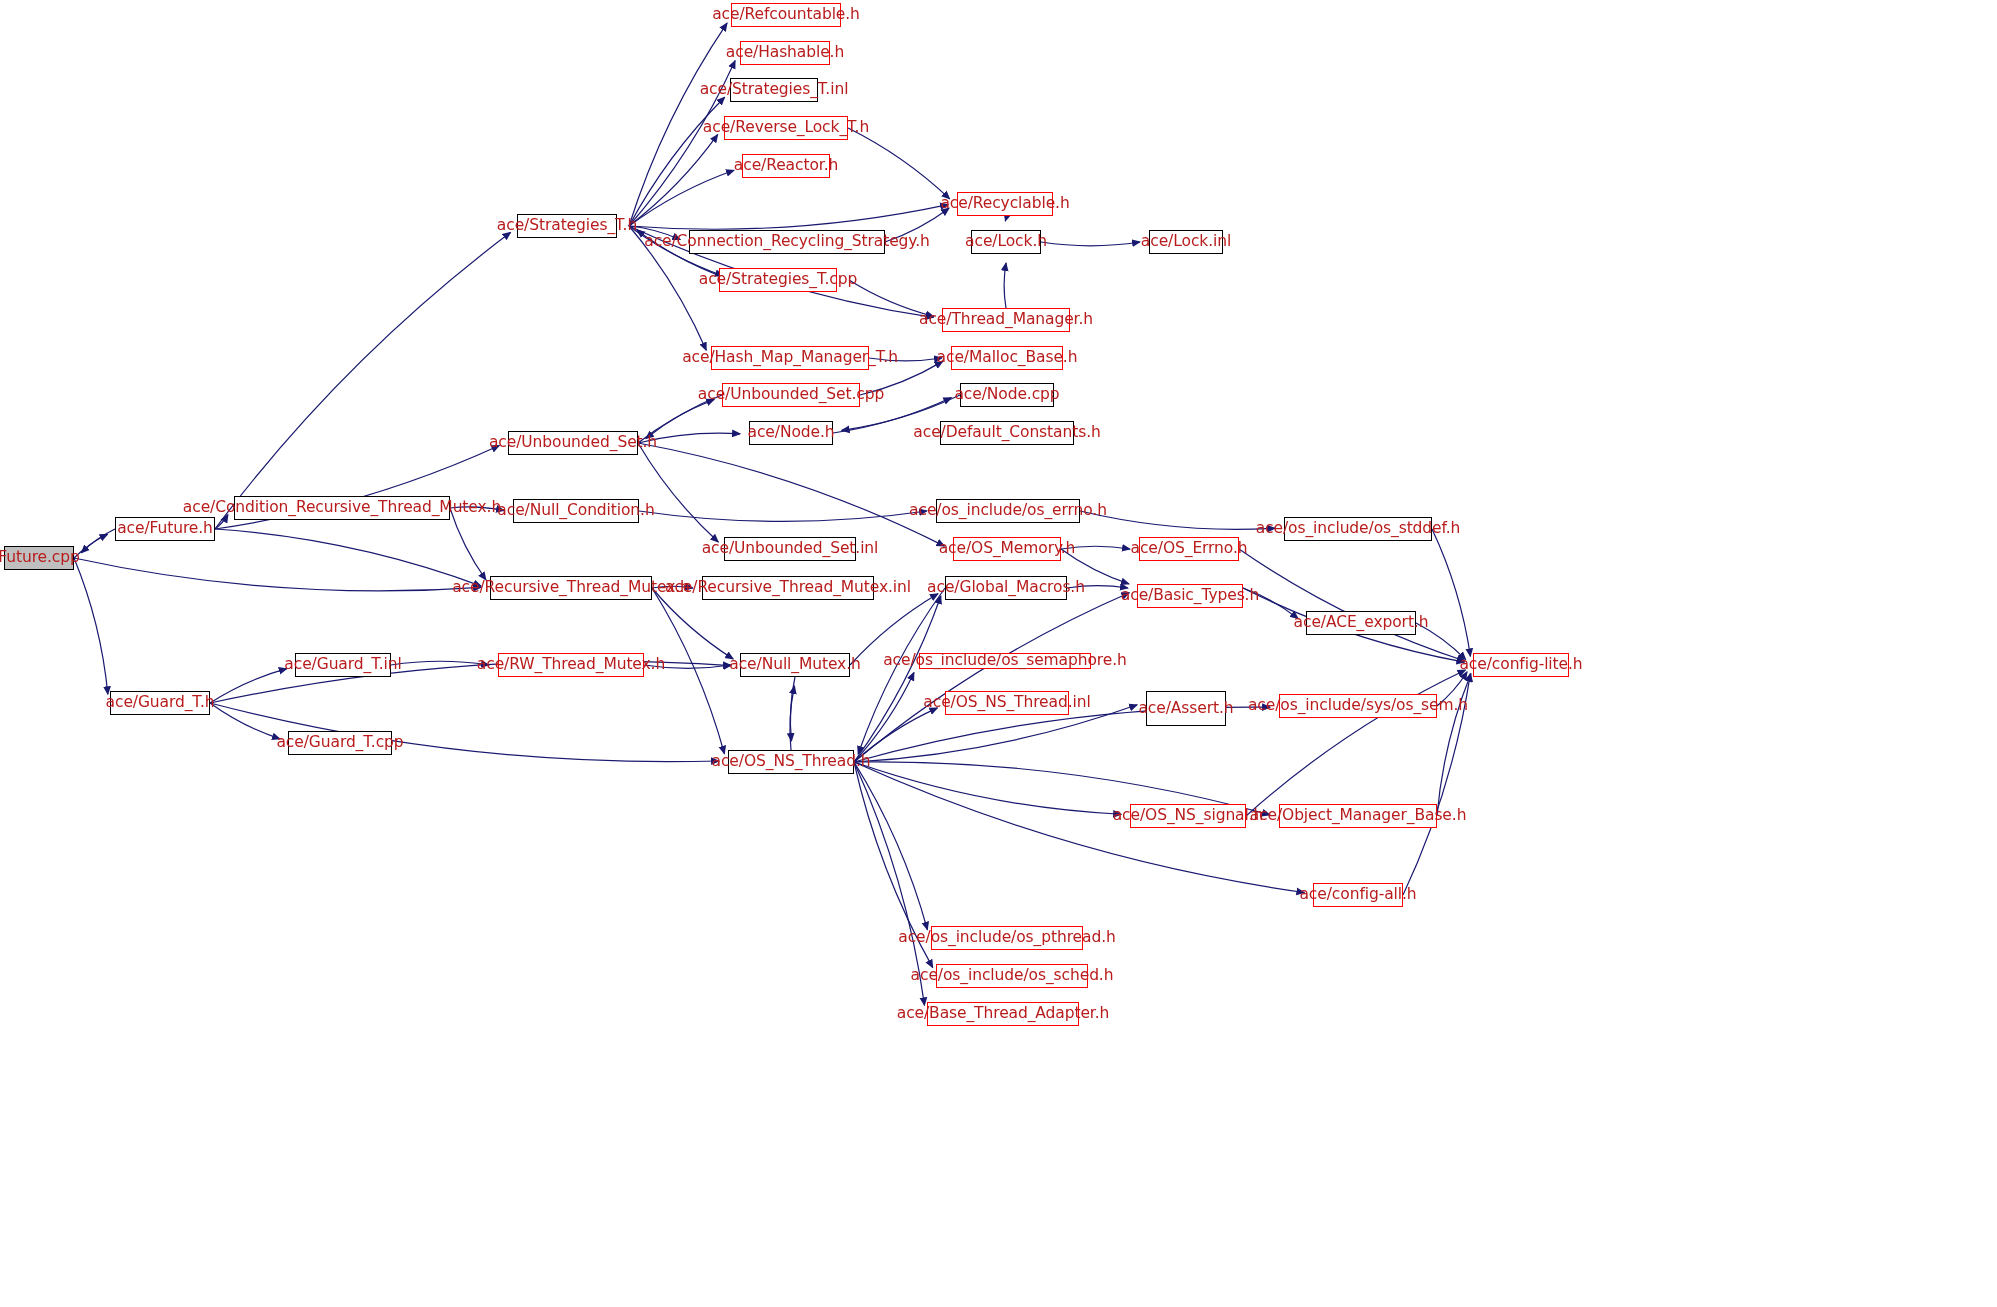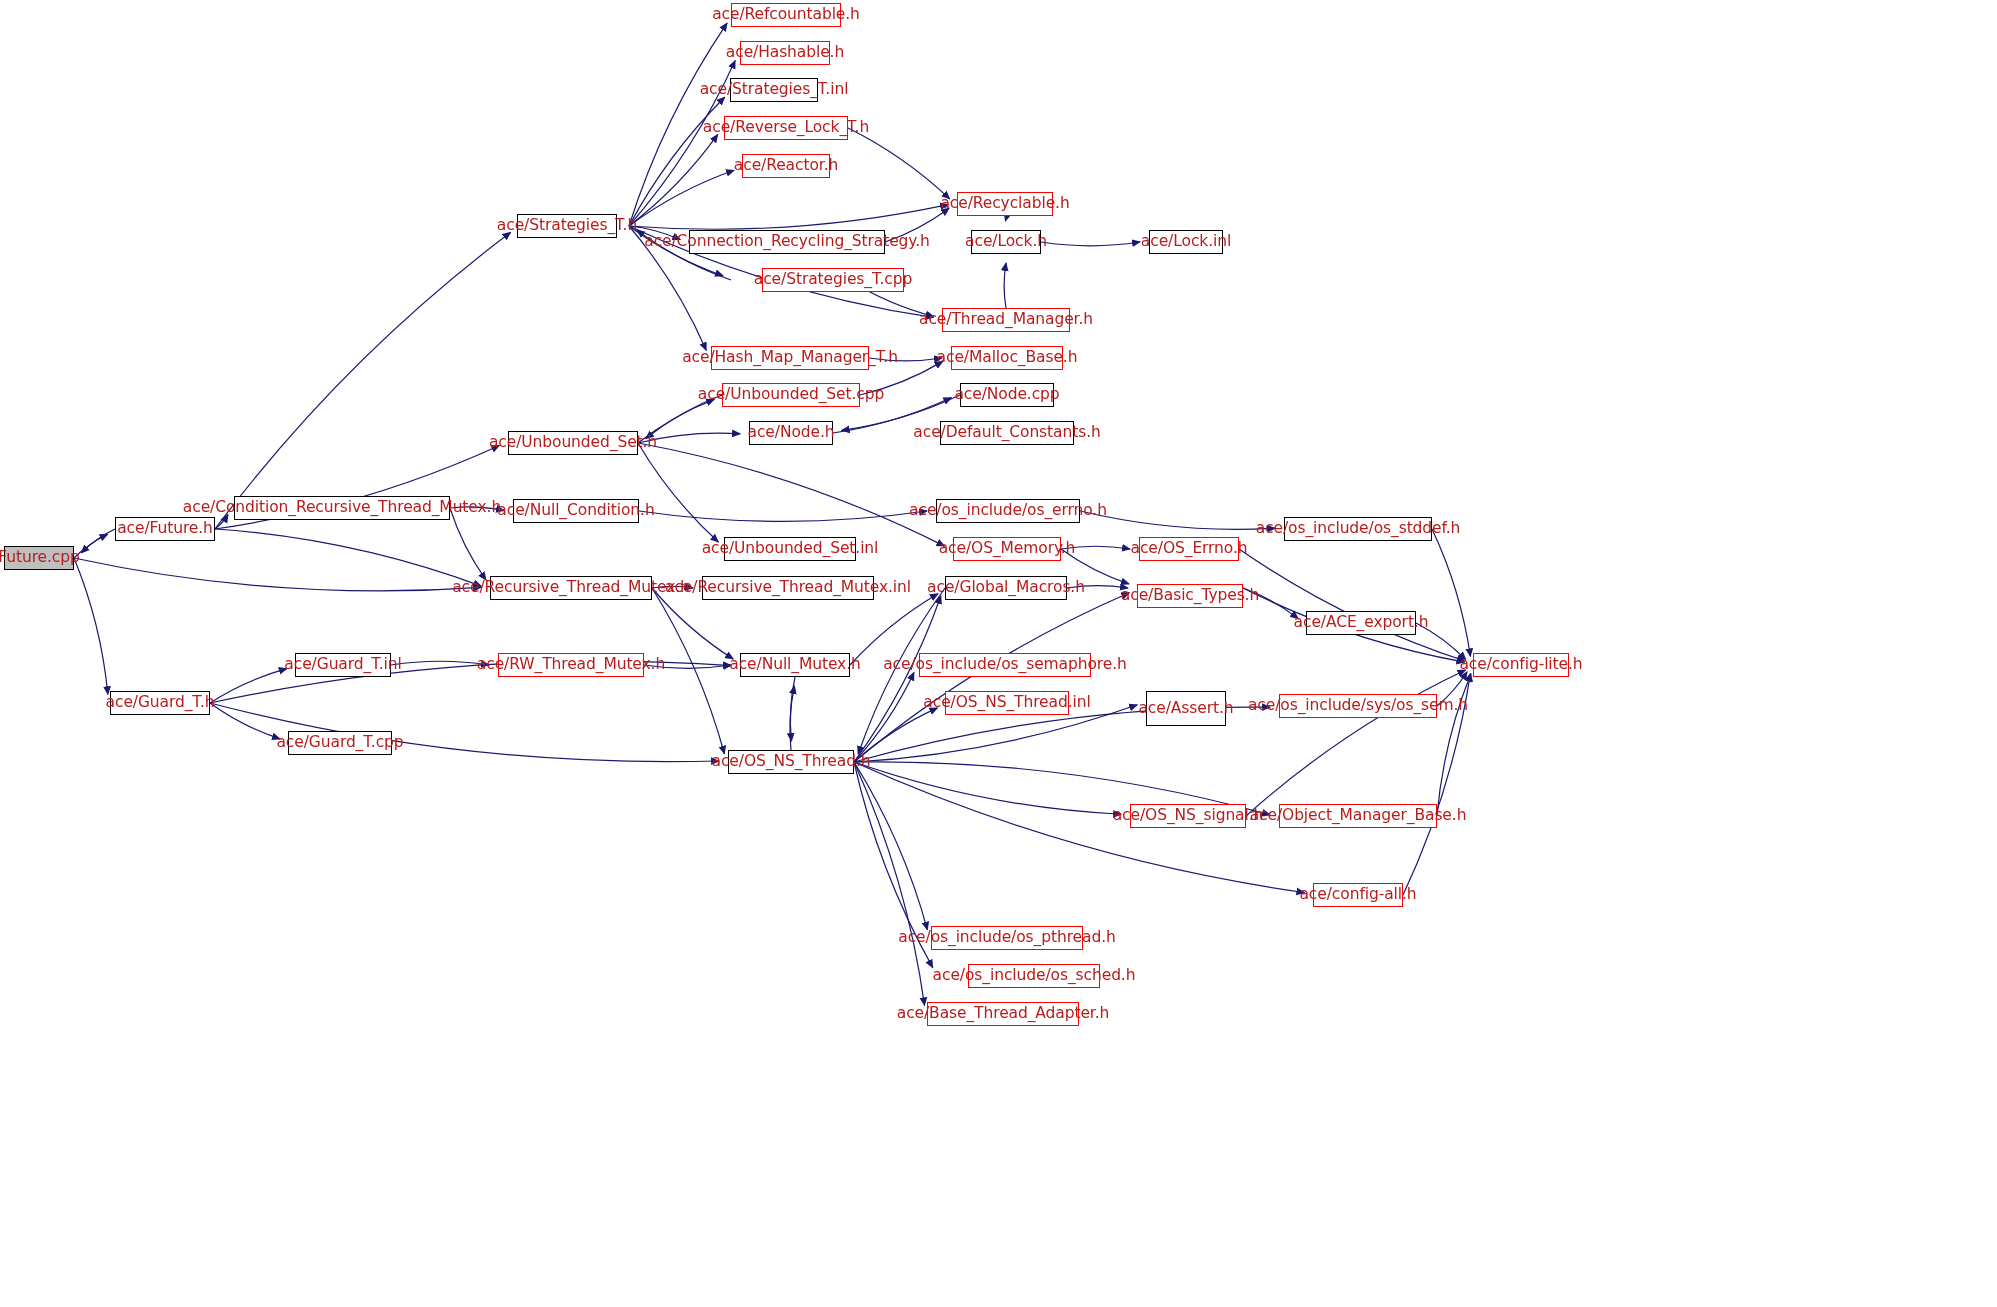--- a/index.html
+++ b/index.html
@@ -132,44 +132,44 @@
       <div class="node" style="left: 513px; top: 499px; width: 126px; height: 24px;">ace/Null_Condition.h</div>
       <div class="node" style="left: 508px; top: 431px; width: 130px; height: 24px;">ace/Unbounded_Set.h</div>
       <div class="node" style="left: 724px; top: 537px; width: 132px; height: 24px;">ace/Unbounded_Set.inl</div>
       <div class="node red" style="left: 722px; top: 383px; width: 138px; height: 24px;">ace/Unbounded_Set.cpp</div>
       <div class="node" style="left: 749px; top: 421px; width: 84px; height: 24px;">ace/Node.h</div>
       <div class="node" style="left: 960px; top: 383px; width: 94px; height: 24px;">ace/Node.cpp</div>
       <div class="node" style="left: 940px; top: 421px; width: 134px; height: 24px;">ace/Default_Constants.h</div>
       <div class="node red" style="left: 951px; top: 346px; width: 112px; height: 24px;">ace/Malloc_Base.h</div>
       <div class="node red" style="left: 711px; top: 346px; width: 158px; height: 24px;">ace/Hash_Map_Manager_T.h</div>
       <div class="node" style="left: 517px; top: 214px; width: 100px; height: 24px;">ace/Strategies_T.h</div>
-      <div class="node red" style="left: 762px; top: 268px; width: 142px; height: 24px;">ace/Strategies_T.cpp</div>
+      <div class="node red" style="left: 719px; top: 268px; width: 118px; height: 24px;">ace/Strategies_T.cpp</div>
       <div class="node" style="left: 689px; top: 230px; width: 196px; height: 24px;">ace/Connection_Recycling_Strategy.h</div>
       <div class="node red" style="left: 942px; top: 308px; width: 128px; height: 24px;">ace/Thread_Manager.h</div>
       <div class="node red" style="left: 957px; top: 192px; width: 96px; height: 24px;">ace/Recyclable.h</div>
       <div class="node" style="left: 971px; top: 230px; width: 70px; height: 24px;">ace/Lock.h</div>
       <div class="node" style="left: 1149px; top: 230px; width: 74px; height: 24px;">ace/Lock.inl</div>
       <div class="node red" style="left: 731px; top: 3px; width: 110px; height: 24px;">ace/Refcountable.h</div>
       <div class="node red" style="left: 740px; top: 41px; width: 90px; height: 24px;">ace/Hashable.h</div>
       <div class="node" style="left: 730px; top: 78px; width: 88px; height: 24px;">ace/Strategies_T.inl</div>
       <div class="node red" style="left: 724px; top: 116px; width: 124px; height: 24px;">ace/Reverse_Lock_T.h</div>
       <div class="node red" style="left: 742px; top: 154px; width: 88px; height: 24px;">ace/Reactor.h</div>
       <div class="node" style="left: 936px; top: 499px; width: 144px; height: 24px;">ace/os_include/os_errno.h</div>
       <div class="node" style="left: 1284px; top: 517px; width: 148px; height: 24px;">ace/os_include/os_stddef.h</div>
       <div class="node red" style="left: 953px; top: 537px; width: 108px; height: 24px;">ace/OS_Memory.h</div>
       <div class="node red" style="left: 1139px; top: 537px; width: 100px; height: 24px;">ace/OS_Errno.h</div>
       <div class="node" style="left: 945px; top: 576px; width: 122px; height: 24px;">ace/Global_Macros.h</div>
       <div class="node red" style="left: 1137px; top: 576px; width: 106px; height: 24px; margin-top: 8px;">ace/Basic_Types.h</div>
       <div class="node" style="left: 1306px; top: 611px; width: 110px; height: 24px;">ace/ACE_export.h</div>
       <div class="node red" style="left: 1473px; top: 653px; width: 96px; height: 24px;">ace/config-lite.h</div>
-      <div class="node red" style="left: 919px; top: 653px; width: 172px; height: 24px;">ace/os_include/os_semaphore.h</div>
+      <div class="node red" style="left: 919px; top: 653px; width: 172px; height: 16px;">ace/os_include/os_semaphore.h</div>
       <div class="node" style="left: 1146px; top: 691px; width: 80px; height: 35px;">ace/Assert.h</div>
       <div class="node red" style="left: 1279px; top: 694px; width: 158px; height: 24px;">ace/os_include/sys/os_sem.h</div>
       <div class="node red" style="left: 945px; top: 691px; width: 124px; height: 24px;">ace/OS_NS_Thread.inl</div>
       <div class="node" style="left: 728px; top: 750px; width: 126px; height: 24px;">ace/OS_NS_Thread.h</div>
       <div class="node red" style="left: 1130px; top: 804px; width: 116px; height: 24px;">ace/OS_NS_signal.h</div>
       <div class="node red" style="left: 1279px; top: 804px; width: 158px; height: 24px;">ace/Object_Manager_Base.h</div>
       <div class="node red" style="left: 1313px; top: 883px; width: 90px; height: 24px;">ace/config-all.h</div>
       <div class="node red" style="left: 931px; top: 926px; width: 152px; height: 24px;">ace/os_include/os_pthread.h</div>
-      <div class="node red" style="left: 936px; top: 964px; width: 132px; height: 24px; margin-left: 32px;">ace/os_include/os_sched.h</div>
+      <div class="node red" style="left: 936px; top: 964px; width: 152px; height: 24px;">ace/os_include/os_sched.h</div>
       <div class="node red" style="left: 927px; top: 1002px; width: 152px; height: 24px;">ace/Base_Thread_Adapter.h</div>
     </div>
 </div>
 
 </body></html>

